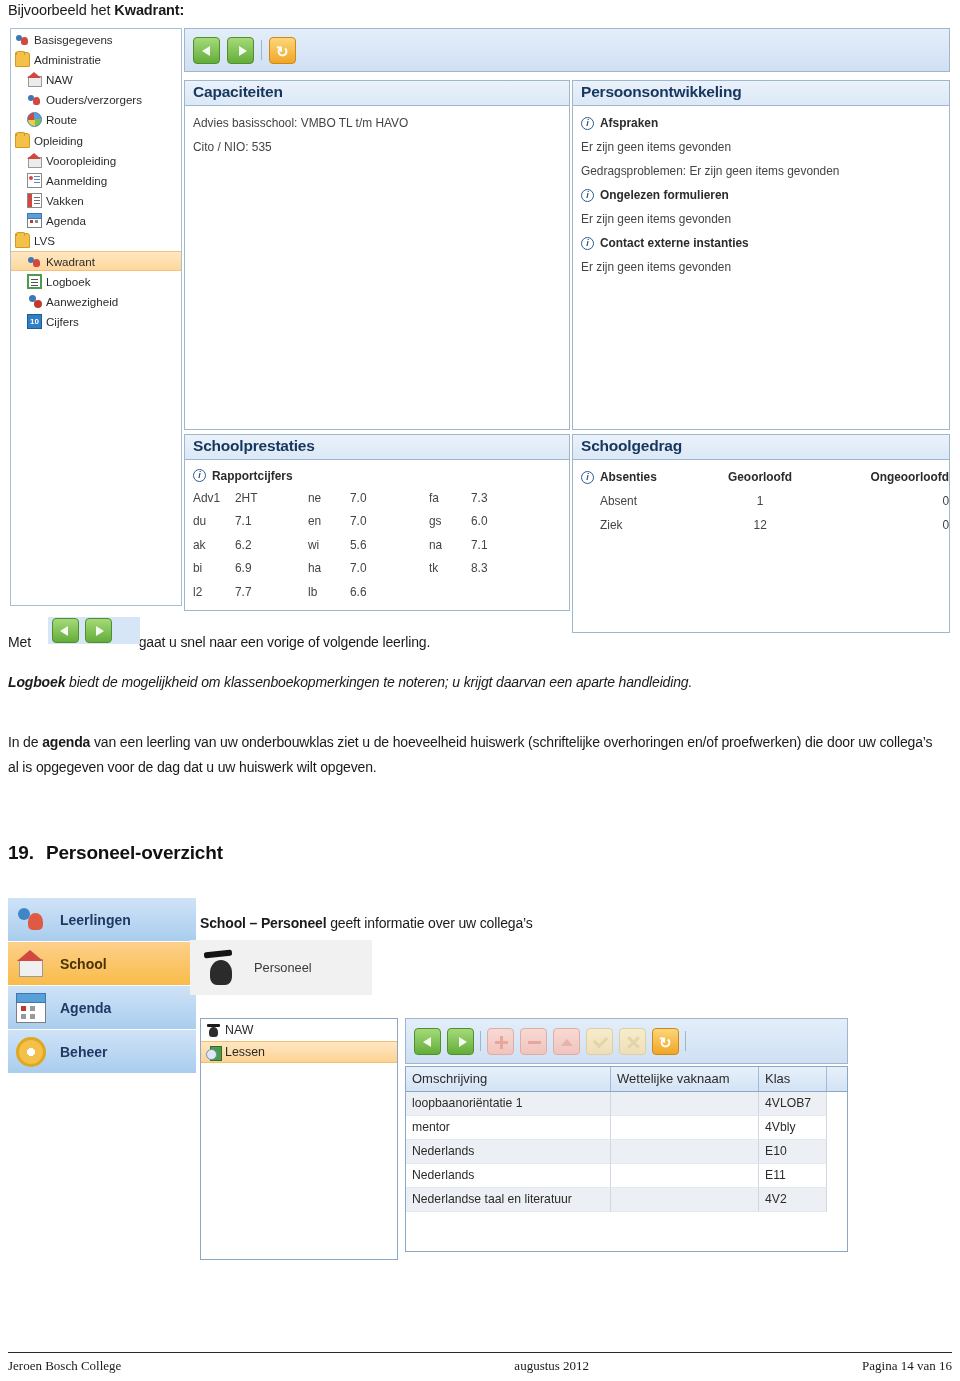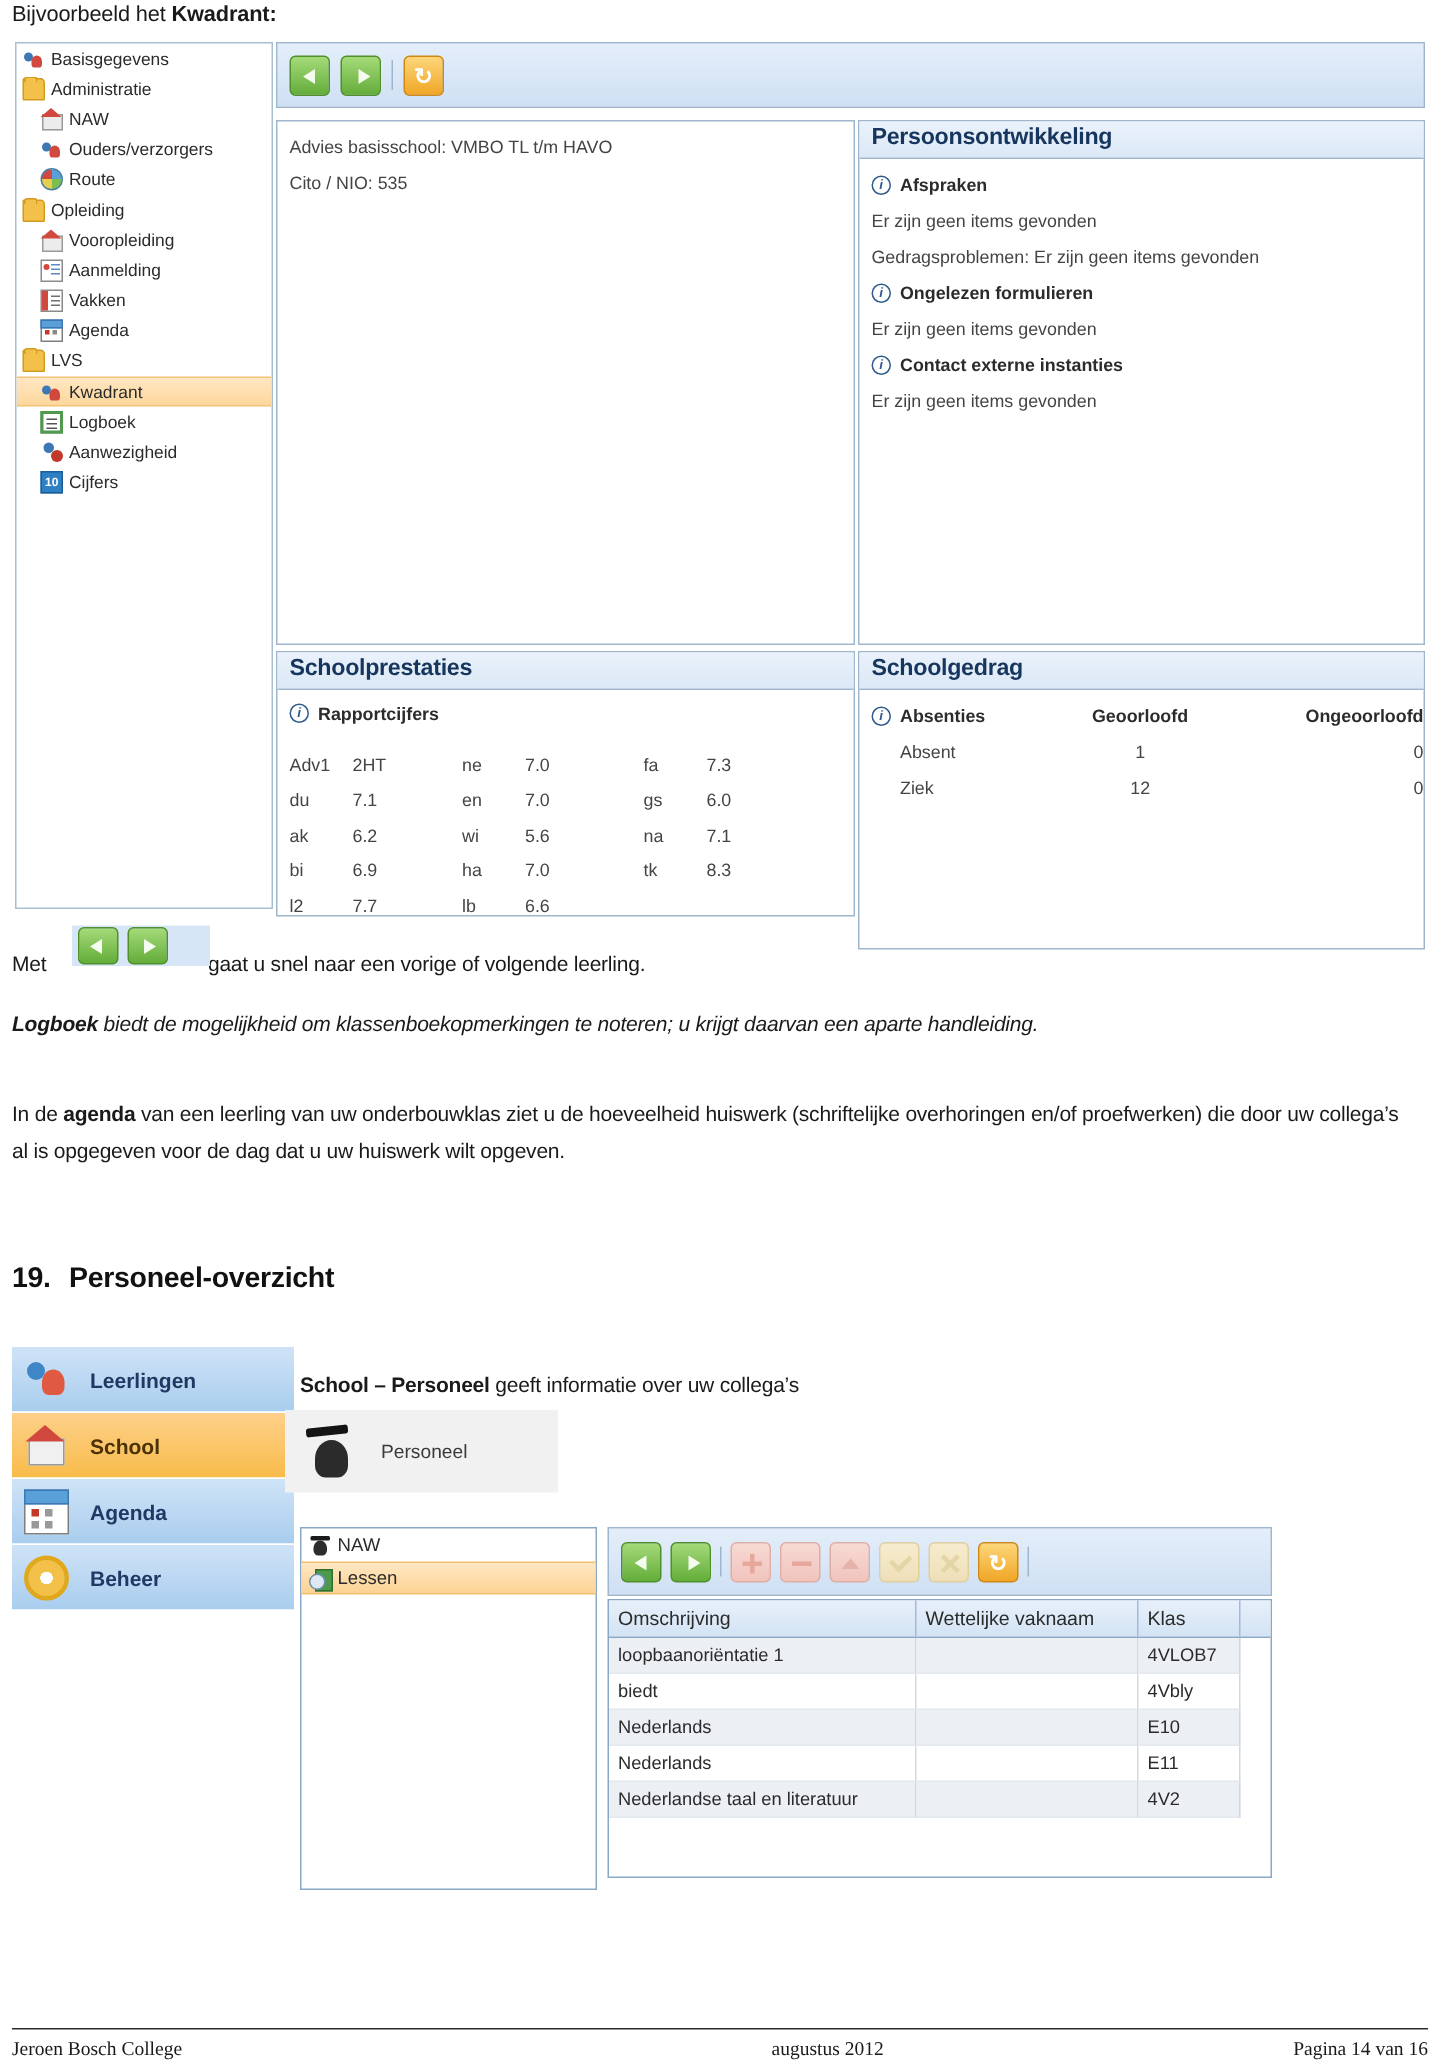--- a/index.html
+++ b/index.html
@@ -160,21 +160,21 @@
   .qline { height: 24px; display:flex; align-items:center; white-space:nowrap; }
   .qline.bold { font-weight: 700; color:#2b2b2b; }
   .iicon {
     width:13px;height:13px;border-radius:50%;
     border:1.4px solid #2f5a8c;color:#2f5a8c;
     font-size:9px;line-height:10px;text-align:center;font-style:italic;font-weight:700;
     margin-right:6px;flex:0 0 13px;
   }
 
   
-  .grades { font-size:11.9px; color:#444;margin-top:12px; }
+  .grades { font-size:11.9px; color:#444; }
   .grow { display:flex; height:23.5px; align-items:center; }
   .gc { white-space:nowrap; }
   .gc1 { width:42px; }
   .gc2 { width:73px; }
   .gc3 { width:42px; }
   .gc4 { width:79px; }
   .gc5 { width:42px; }
   .gc6 { width:50px; }
 
   
@@ -353,20 +353,21 @@
       <div class="tbtn green">
         <span class="arrow-r"></span>
       </div>
       <div class="tsep"></div>
       <div class="tbtn orange">
         <span class="refresh">↻</span>
       </div>
     </div>
 
   <div class="qpanel" style="left:184px; top:54px; width:386px; height:350px;">
+    <div class="qhead">Capaciteiten</div>
     <div class="qbody">
       <div class="qline">Advies basisschool: VMBO TL t/m HAVO</div>
       <div class="qline">Cito / NIO: 535</div>
     </div>
   </div>
 
   <div class="qpanel" style="left:572px; top:54px; width:378px; height:350px;">
     <div class="qhead">Persoonsontwikkeling</div>
     <div class="qbody">
 
@@ -565,21 +566,21 @@
         <div class="gh col-b">Wettelijke vaknaam</div>
         <div class="gh col-c">Klas</div>
       </div>
     <div id="gridbody-host">
         <div class="grid-row alt">
           <div class="gd col-a">loopbaanoriëntatie 1</div>
           <div class="gd col-b"></div>
           <div class="gd col-c">4VLOB7</div>
         </div>
         <div class="grid-row">
-          <div class="gd col-a">biedt</div>
+          <div class="gd col-a">mentor</div>
           <div class="gd col-b"></div>
           <div class="gd col-c">4Vbly</div>
         </div>
         <div class="grid-row alt">
           <div class="gd col-a">Nederlands</div>
           <div class="gd col-b"></div>
           <div class="gd col-c">E10</div>
         </div>
         <div class="grid-row">
           <div class="gd col-a">Nederlands</div>

